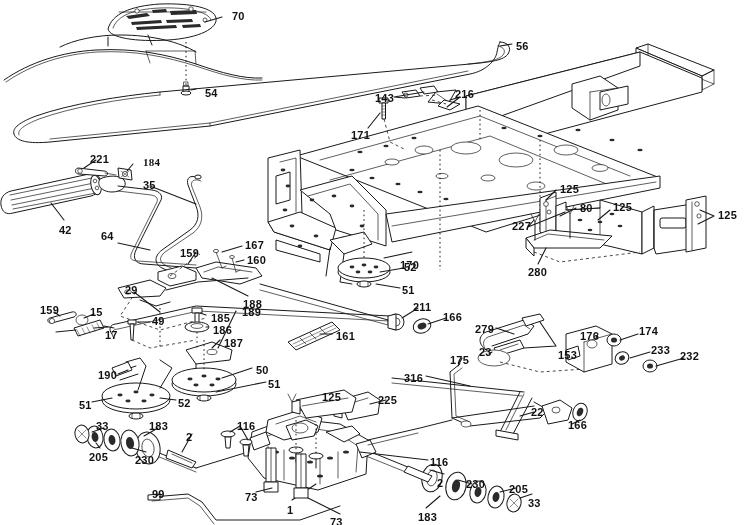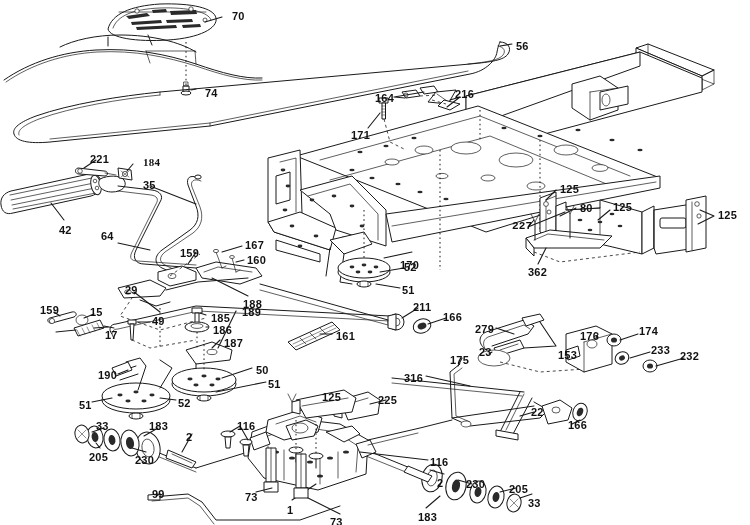--- a/index.html
+++ b/index.html
@@ -627,41 +627,41 @@
     </g>
     <path class="ldr" d="M160 494 L156 496"></path>
 
     <path class="ln" d="M368 440 L420 428 L452 420"></path>
     <path class="lnT" d="M368 445 L418 433"></path>
   </svg>
 
 
   <div id="callouts">
       <div class="cal" style="left: 232px; top: 11px;">70</div>
-      <div class="cal" style="left: 205px; top: 88px;">74</div>
+      <div class="cal" style="left: 205px; top: 88px;">54</div>
       <div class="cal" style="left: 516px; top: 41px;">56</div>
-      <div class="cal" style="left: 375px; top: 93px;">164</div>
+      <div class="cal" style="left: 375px; top: 93px;">143</div>
       <div class="cal" style="left: 455px; top: 89px;">216</div>
       <div class="cal" style="left: 351px; top: 130px;">171</div>
       <div class="cal" style="left: 90px; top: 154px;">221</div>
       <div class="cal" style="left: 143px; top: 157px; font-family: Liberation Serif, serif;">184</div>
       <div class="cal" style="left: 143px; top: 180px;">35</div>
       <div class="cal" style="left: 59px; top: 225px;">42</div>
       <div class="cal" style="left: 101px; top: 231px;">64</div>
       <div class="cal" style="left: 180px; top: 248px;">159</div>
       <div class="cal" style="left: 245px; top: 240px;">167</div>
       <div class="cal" style="left: 247px; top: 255px;">160</div>
       <div class="cal" style="left: 400px; top: 248px; margin-top: 12px;">170</div>
       <div class="cal" style="left: 404px; top: 262px;">52</div>
       <div class="cal" style="left: 560px; top: 184px;">125</div>
       <div class="cal" style="left: 580px; top: 203px;">80</div>
       <div class="cal" style="left: 613px; top: 202px;">125</div>
       <div class="cal" style="left: 718px; top: 210px;">125</div>
-      <div class="cal" style="left: 512px; top: 221px; font-family: Liberation Mono, monospace;">227</div>
-      <div class="cal" style="left: 528px; top: 267px;">362</div>
+      <div class="cal" style="left: 512px; top: 221px;">227</div>
+      <div class="cal" style="left: 528px; top: 267px;">280</div>
       <div class="cal" style="left: 402px; top: 285px;">51</div>
       <div class="cal" style="left: 125px; top: 285px;">29</div>
       <div class="cal" style="left: 243px; top: 299px;">188</div>
       <div class="cal" style="left: 40px; top: 305px;">159</div>
       <div class="cal" style="left: 90px; top: 307px;">15</div>
       <div class="cal" style="left: 152px; top: 316px;">49</div>
       <div class="cal" style="left: 211px; top: 313px;">185</div>
       <div class="cal" style="left: 213px; top: 325px;">186</div>
       <div class="cal" style="left: 242px; top: 307px;">189</div>
       <div class="cal" style="left: 224px; top: 338px;">187</div>

